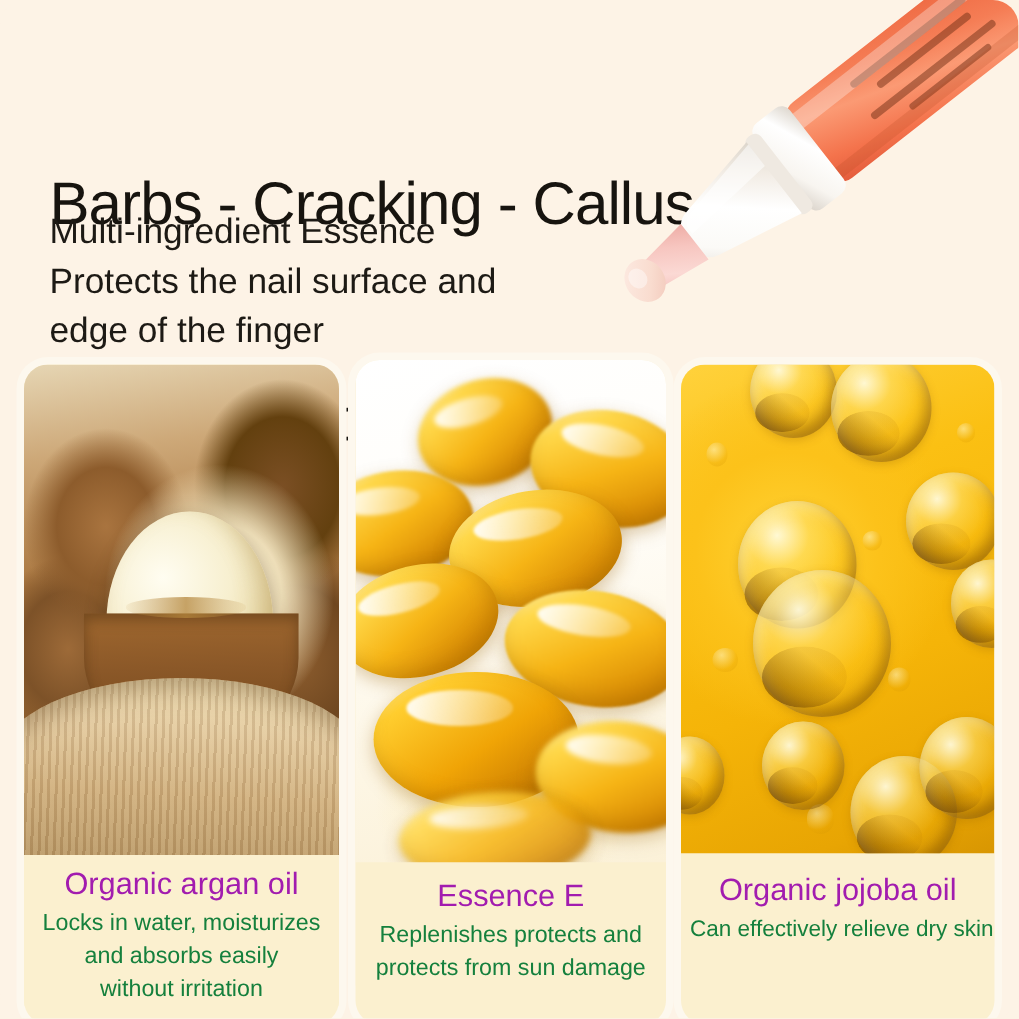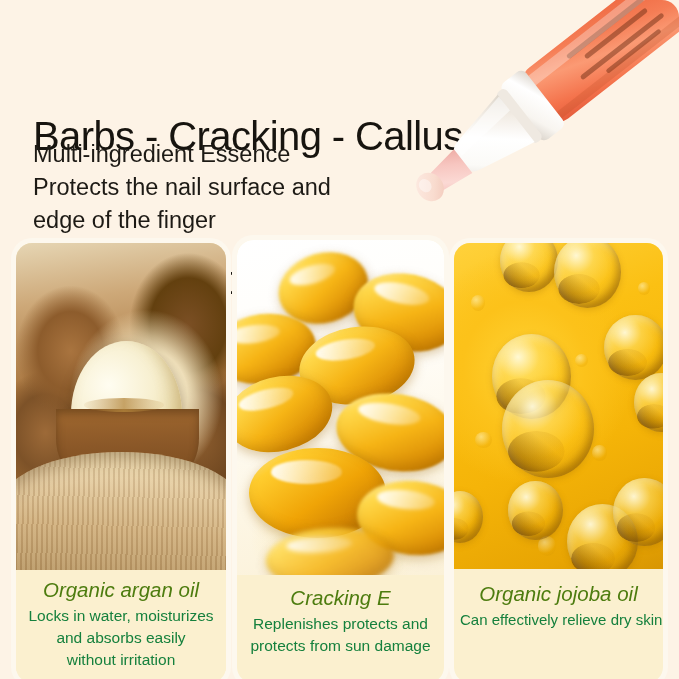--- a/index.html
+++ b/index.html
@@ -90,28 +90,27 @@
   .card-1 .card-photo { height: 327px; }
   .card-2 .card-photo { height: 335px; }
   .card-3 .card-photo { height: 326px; }
 
   .card-caption {
     padding: 6px 6px 0 6px;
     text-align: center;
     background: #fbf0cf;
   }
   .card-title {
-    color: #4d7c0f;
+    color: #a21caf;
     font-size: 20.5px;
     line-height: 27px;
     font-weight: 400;
     font-stretch: condensed;
     margin: 0 0 2px 0;
     white-space: nowrap;
-    font-style: italic;
   }
   .card-2 .card-title { margin-top: 3px; }
   .card-3 .card-title { margin-top: 5px; }
   .card-desc {
     color: #15803d;
     font-size: 15.5px;
     line-height: 22px;
     font-weight: 400;
     font-stretch: condensed;
   }
@@ -379,21 +378,21 @@
             </div>
           <div class="cap c8">
               <span class="glint"></span>
             </div>
           <div class="cap c9">
               <span class="glint"></span>
             </div>
         </div>
       </div>
       <div class="card-caption">
-        <div class="card-title">Cracking E</div>
+        <div class="card-title">Essence E</div>
         <div class="card-desc">
           <div>Replenishes protects and</div>
           <div>protects from sun damage</div>
         </div>
       </div>
     </div>
 
     <div class="card card-3">
       <div class="card-photo">
         <div class="photo-oil">

